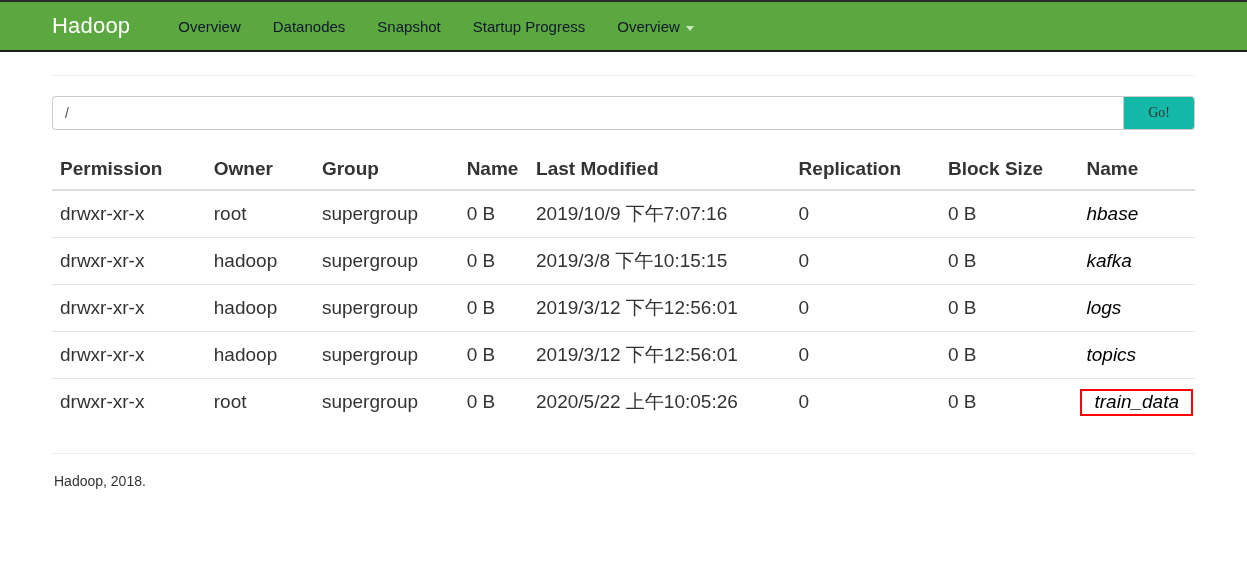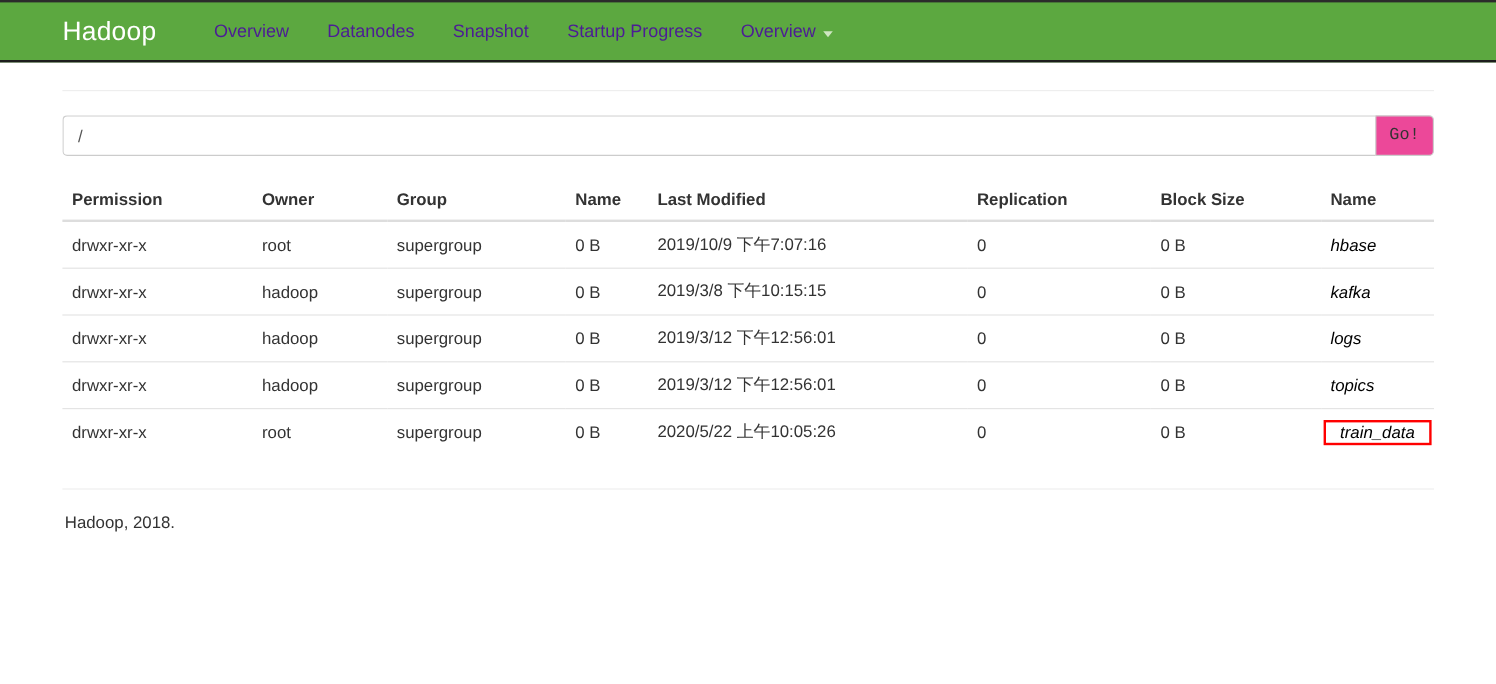--- a/index.html
+++ b/index.html
@@ -38,21 +38,21 @@
     white-space: nowrap;
   }
   .nav-items {
     display: flex;
     align-items: center;
     list-style: none;
     margin: 0;
     padding: 0;
   }
   .nav-item {
-    color: #4c1d95;
+    color: #0f172a;
     font-size: 15px;
     padding: 0 16px;
     white-space: nowrap;
     cursor: pointer;
     display: flex;
     align-items: center;
     gap: 6px;
   }
   .caret {
     display: inline-block;
@@ -106,34 +106,34 @@
     font-family: "Liberation Sans", sans-serif;
     color: #555555;
     background: #ffffff;
     outline: none;
   }
   .go-btn {
     height: 34px;
     box-sizing: border-box;
     border: 1px solid #cccccc;
     border-radius: 0 4px 4px 0;
-    background: #ec4899;
+    background: #14b8a6;
     color: #333333;
     font-size: 14px;
-    font-family: Liberation Mono, monospace;
-    padding: 0 11px;
+    font-family: Liberation Serif, serif;
+    padding: 0 24px;
     cursor: pointer;
   }
 
   
   table.files {
     width: 100%;
     border-collapse: collapse;
     margin-top: 20px;
-    font-size: 14px;
+    font-size: 19px;
   }
   table.files th {
     text-align: left;
     font-weight: bold;
     color: #333333;
     padding: 8px 8px 9px 8px;
     border-bottom: 2px solid #dddddd;
     white-space: nowrap;
   }
   table.files td {

